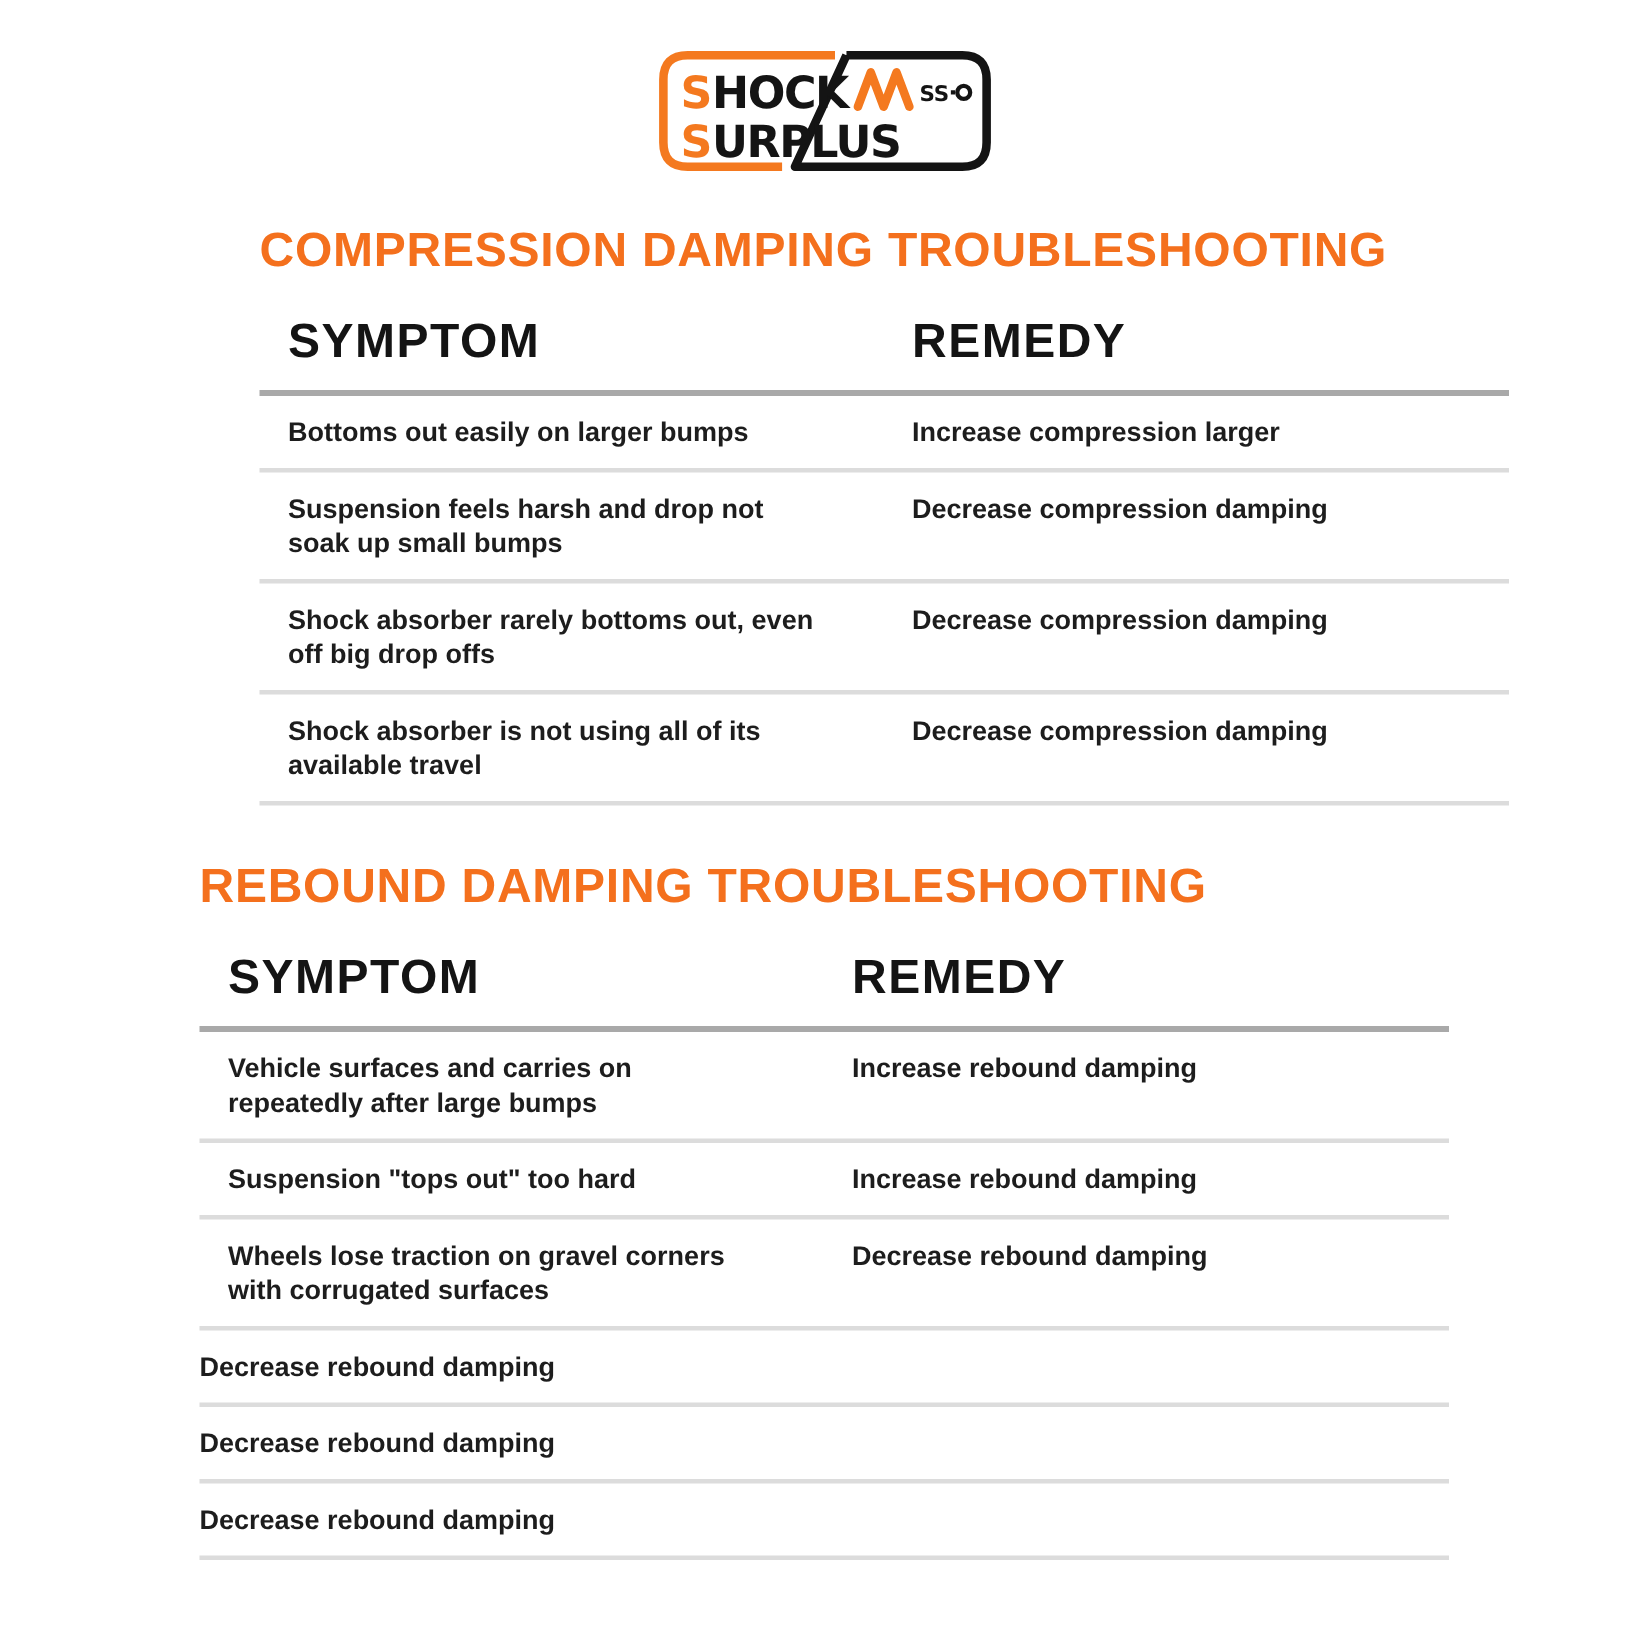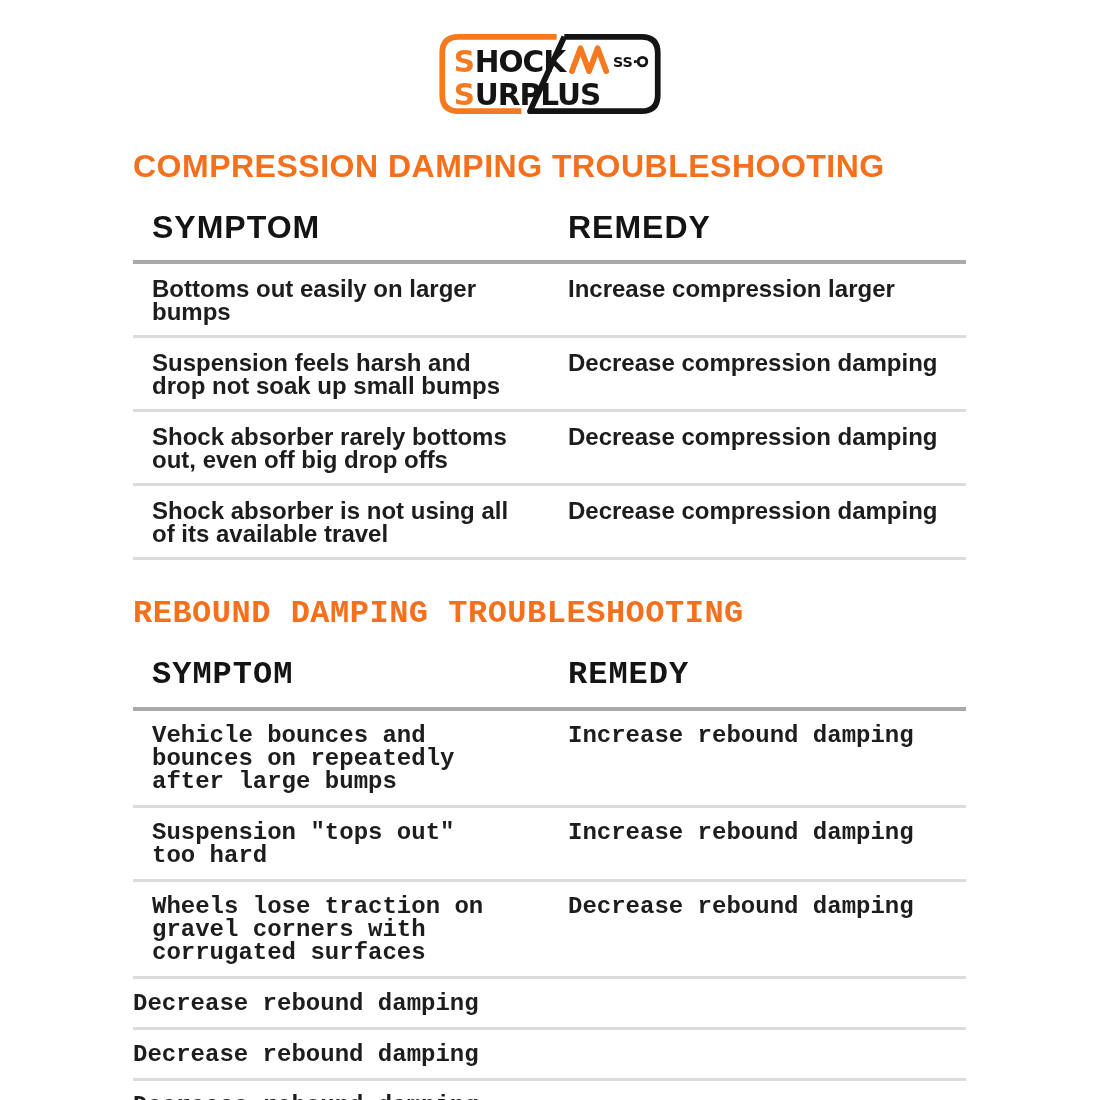--- a/index.html
+++ b/index.html
@@ -16,22 +16,22 @@
 
   .logo-wrap {
     position:absolute;
     left:435px;
     top:33px;
     width:230px;
     height:82px;
   }
 
   .section { position:absolute; left:133px; width:833px; }
-  .section-compression { top:148px; }
-  .section-rebound { top:595px;font-family:Liberation Mono, monospace; }
+  .section-compression { top:148px;margin-left:40px; }
+  .section-rebound { top:572px; }
 
   .sec-title {
     font-size:32px;
     line-height:37px;
     font-weight:800;
     letter-spacing:0.5px;
     color:#F4701D;
     white-space:nowrap;
   }
 
@@ -50,21 +50,21 @@
   }
   .th-symptom { padding-left:19px; }
 
   .trow {
     display:grid;
     grid-template-columns:435px 1fr;
     padding:13px 0 12px 0;
     border-bottom:3px solid #dcdcdc;
   }
   .cell {
-    font-size:24px;
+    font-size:18px;
     line-height:23px;
     font-weight:700;
     color:#1d1d1d;
   }
   .cell-symptom { padding:0 56px 0 19px; }
   .cell-remedy { padding-right:10px; }
 </style>
 </head>
 <body>
 
@@ -119,21 +119,21 @@
 
   <div class="section section-rebound">
     <div class="sec-title">REBOUND DAMPING TROUBLESHOOTING</div>
 
     <div class="thead">
       <div class="th th-symptom">SYMPTOM</div>
       <div class="th">REMEDY</div>
     </div>
 
     <div class="trow">
-      <div class="cell cell-symptom">Vehicle bounces and bounces on repeatedly after large bumps</div>
+      <div class="cell cell-symptom">Vehicle surfaces and carries on repeatedly after large bumps</div>
       <div class="cell cell-remedy">Increase rebound damping</div>
     </div>
     <div class="trow">
       <div class="cell cell-symptom">Suspension "tops out" too hard</div>
       <div class="cell cell-remedy">Increase rebound damping</div>
     </div>
     <div class="trow">
       <div class="cell cell-symptom">Wheels lose traction on gravel corners with corrugated surfaces</div>
       <div class="cell cell-remedy">Decrease rebound damping</div>
     </div>

